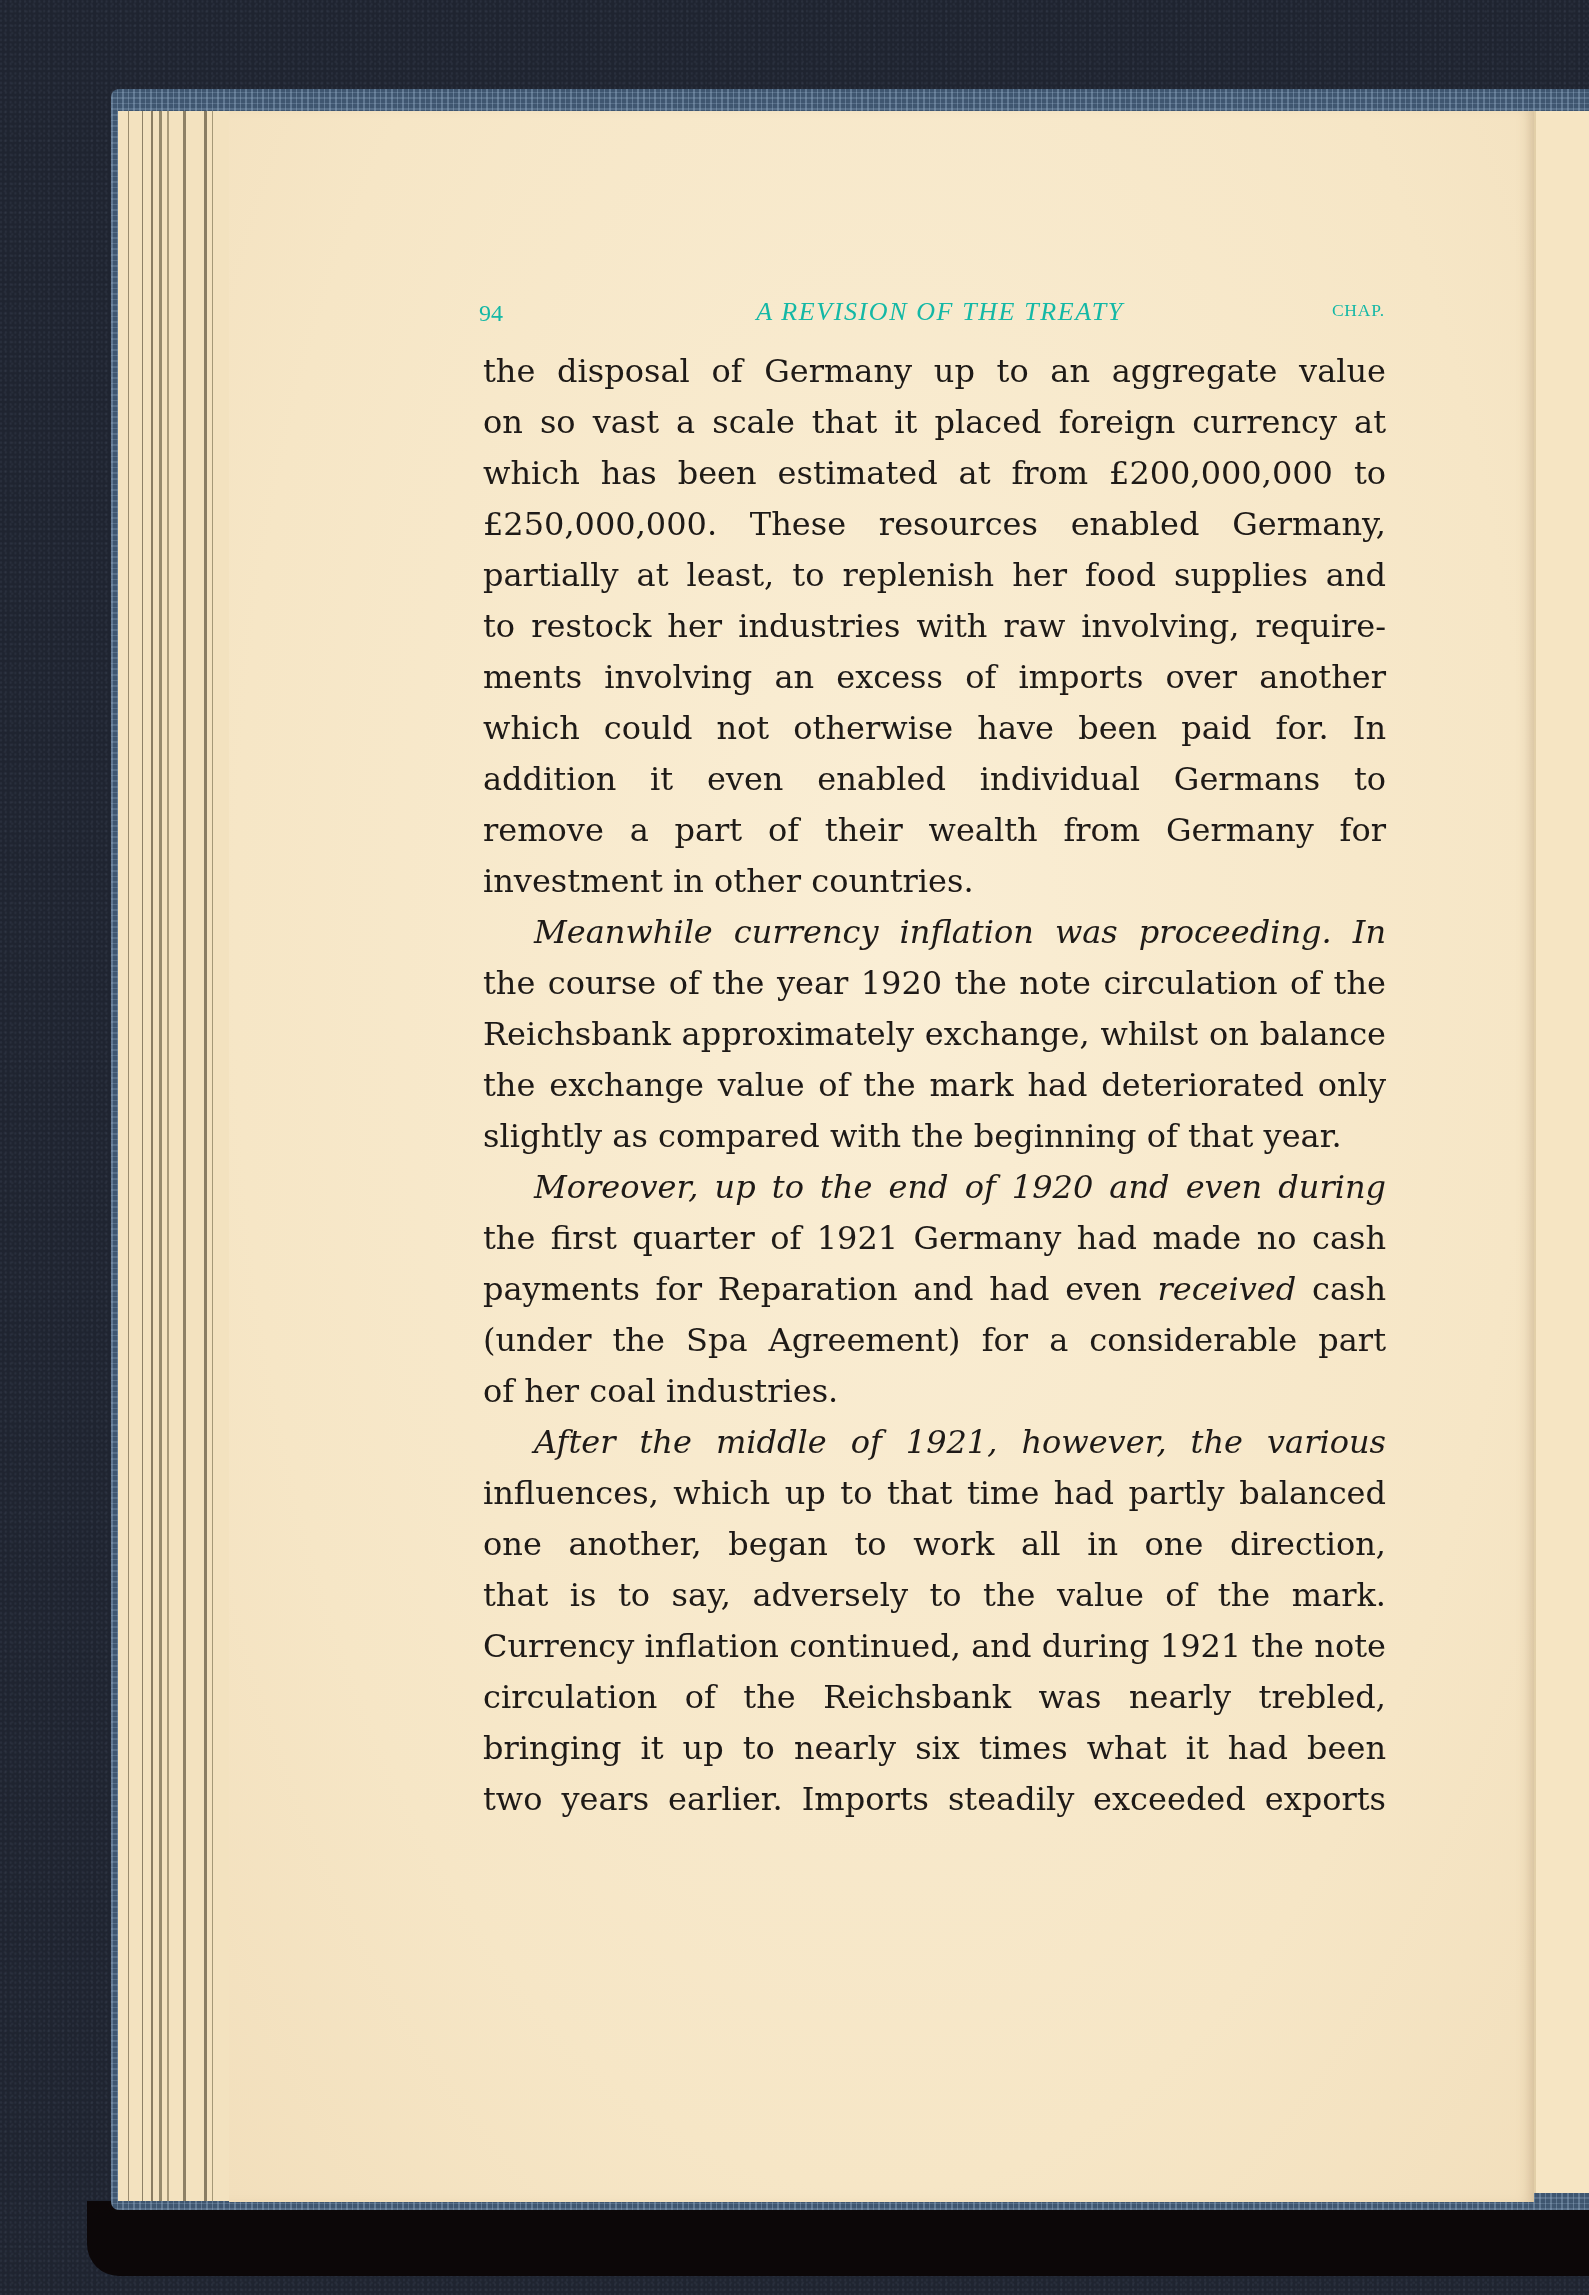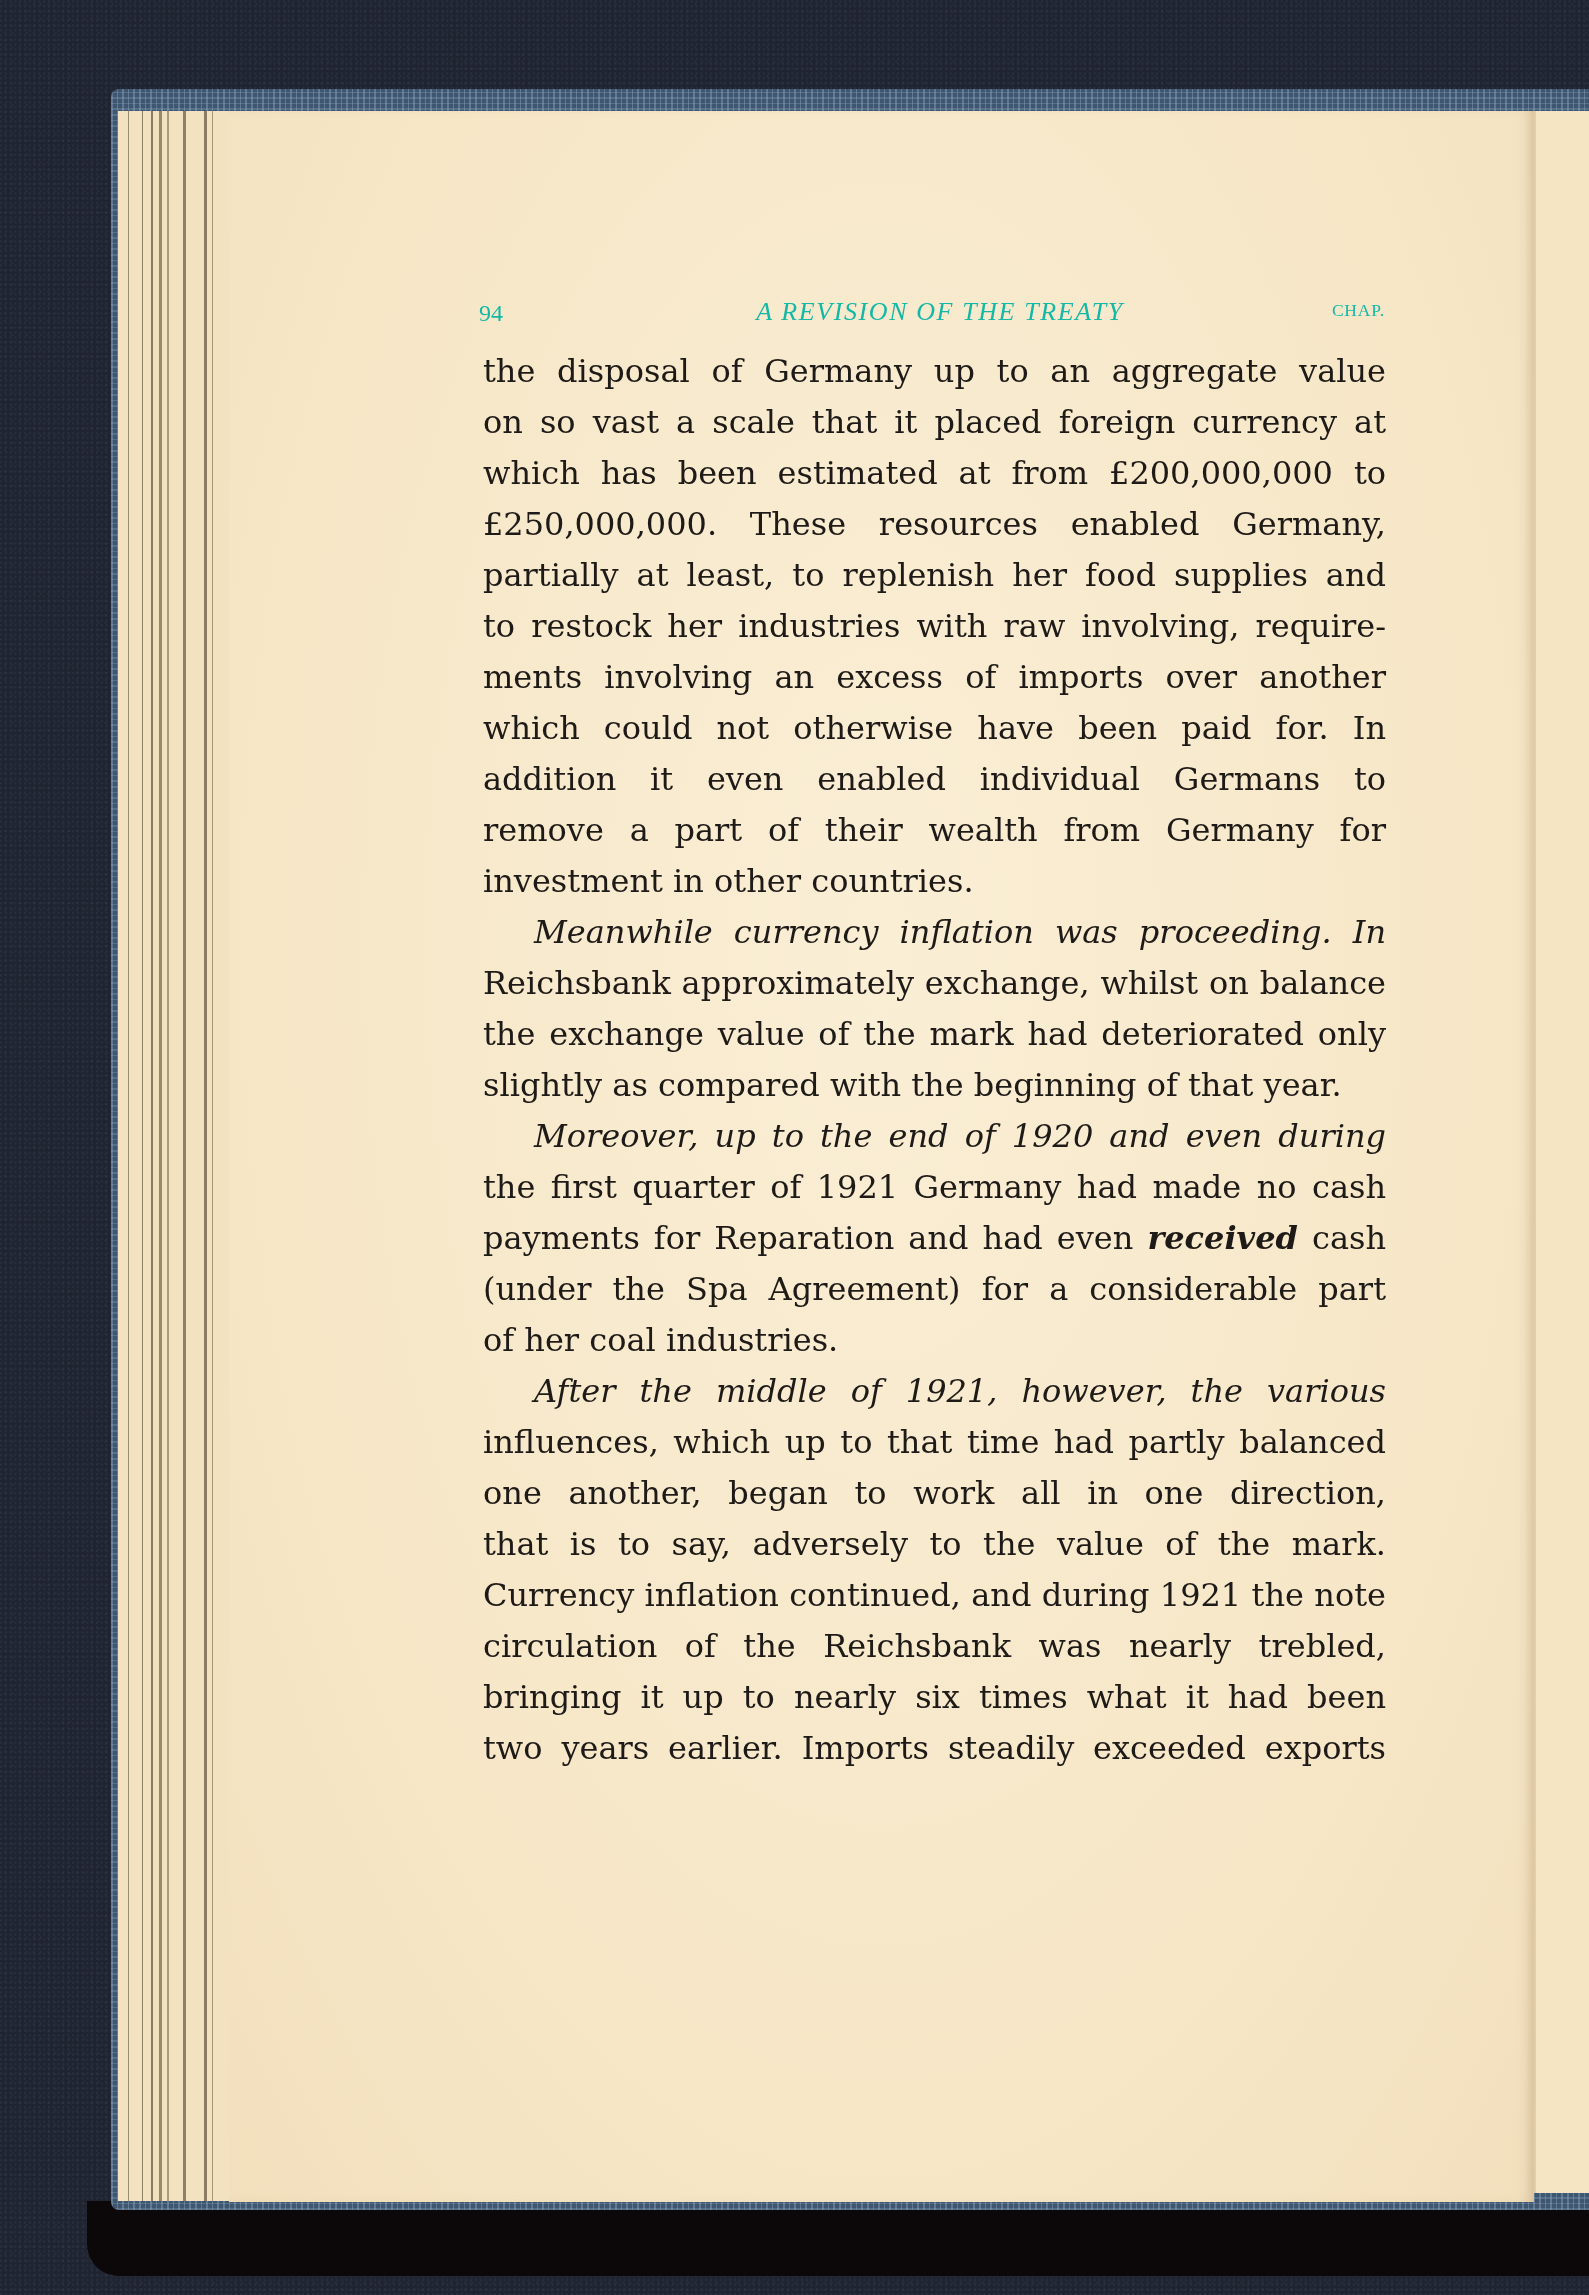--- a/index.html
+++ b/index.html
@@ -134,21 +134,20 @@
     }
     .line.last {
       text-align-last: left;
     }
     .line.indent {
       padding-left: 51px;
       font-style: italic;
     }
     .line .em {
       font-style: italic;
-      font-weight: bold;
     }
   </style>
 </head>
 <body>
 
 <div class="book-shadow"></div>
 <div class="binding"></div>
 <div class="page-stack"></div>
 <div class="next-page"></div>
 
@@ -169,20 +168,21 @@
     <span class="line">partially at least, to replenish her food supplies and</span>
     <span class="line">to restock her industries with raw involving, require-</span>
     <span class="line">ments involving an excess of imports over another</span>
     <span class="line">which could not otherwise have been paid for. In</span>
     <span class="line">addition it even enabled individual Germans to</span>
     <span class="line">remove a part of their wealth from Germany for</span>
     <span class="line last">investment in other countries.</span>
   </div>
   <div class="paragraph">
     <span class="line indent">Meanwhile currency inflation was proceeding. In</span>
+    <span class="line">the course of the year 1920 the note circulation of the</span>
     <span class="line">Reichsbank approximately exchange, whilst on balance</span>
     <span class="line">the exchange value of the mark had deteriorated only</span>
     <span class="line last">slightly as compared with the beginning of that year.</span>
   </div>
   <div class="paragraph">
     <span class="line indent">Moreover, up to the end of 1920 and even during</span>
     <span class="line">the first quarter of 1921 Germany had made no cash</span>
     <span class="line"><span>payments for Reparation and had even</span> <span class="em">received</span> <span>cash</span></span>
     <span class="line">(under the Spa Agreement) for a considerable part</span>
     <span class="line last">of her coal industries.</span>

